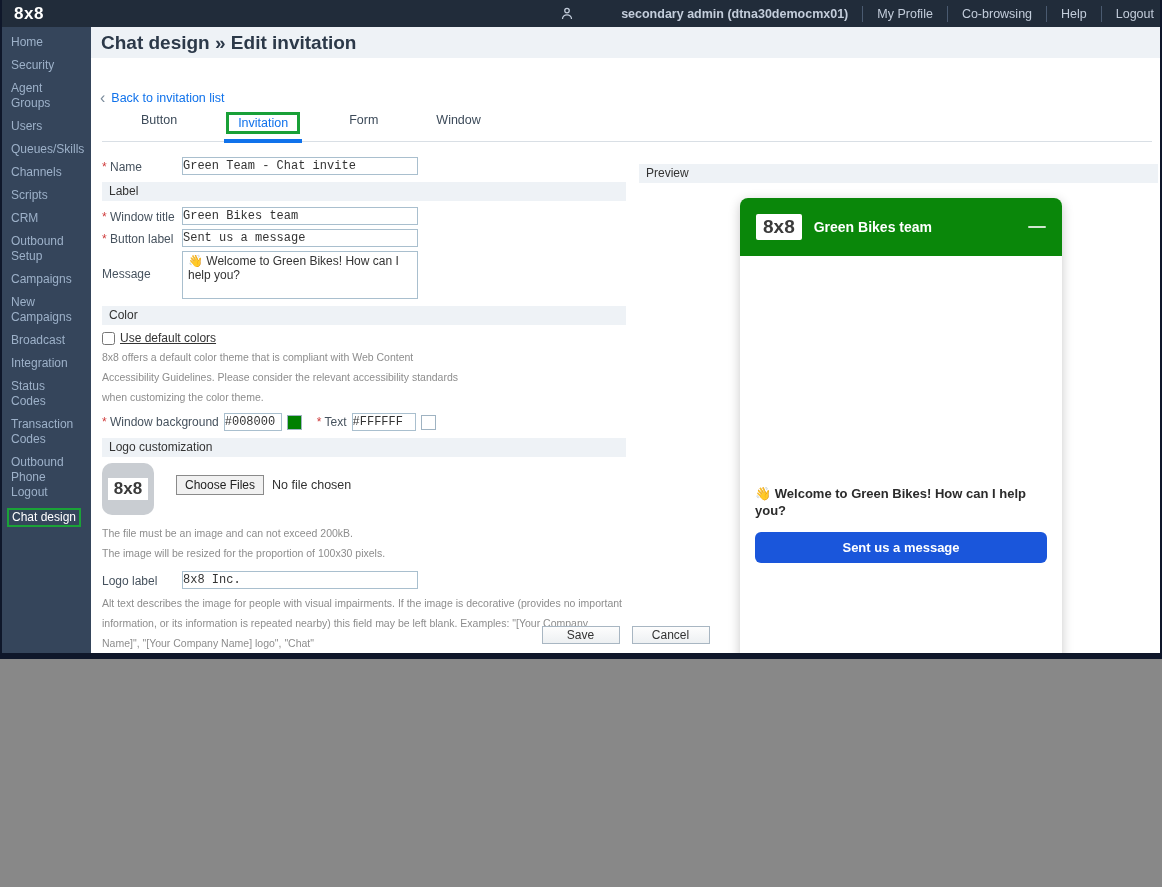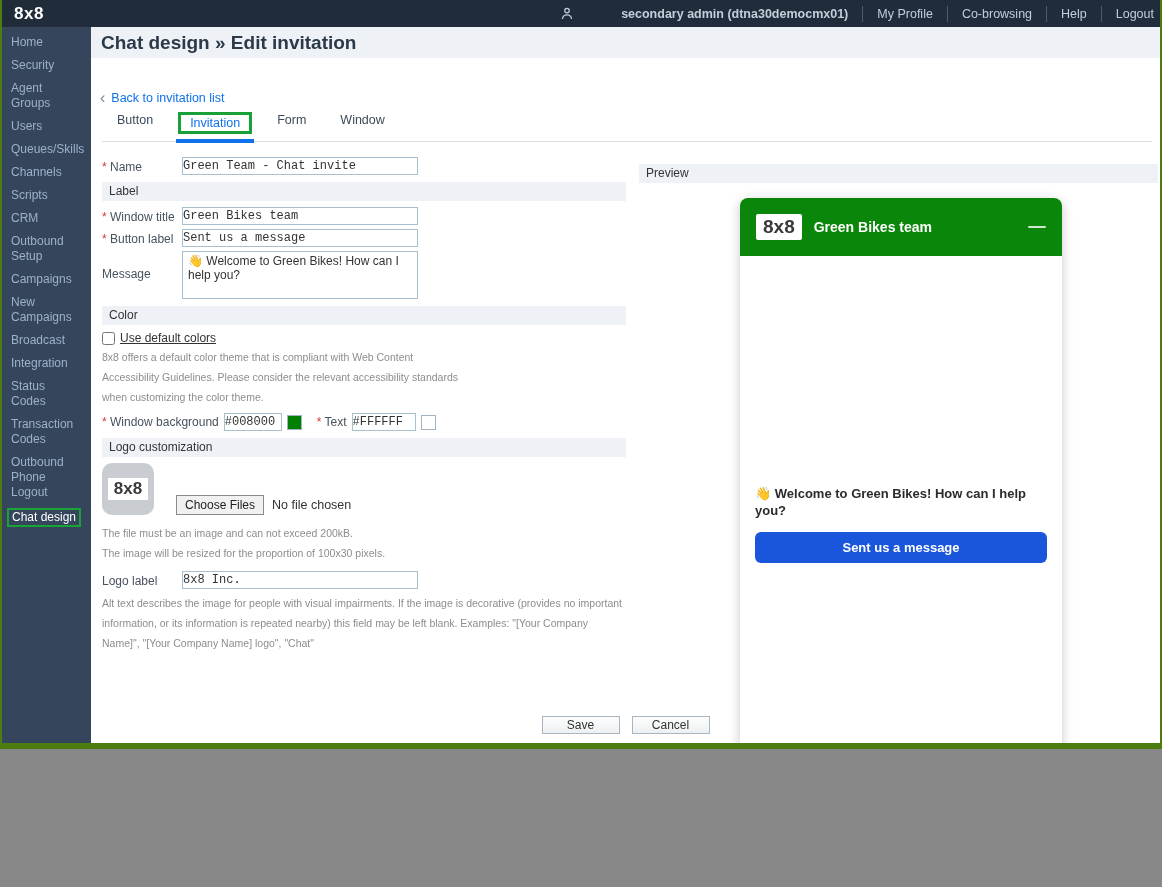--- a/index.html
+++ b/index.html
@@ -1,18 +1,18 @@
 <!DOCTYPE html>
 <html><head>
 <meta charset="utf-8">
 <style>
   * { margin:0; padding:0; box-sizing:border-box; }
   body { background:#888; font-family:"Liberation Sans", sans-serif; }
   .screen {
-    position:relative; width:1162px; height:749px; background:#4d7c0f;
+    position:relative; width:1162px; height:659px; background:#0f172a;
     overflow:hidden;
   }
   .inner {
     position:absolute; top:0; left:2px; right:2px; bottom:6px;
     background:#fff; overflow:hidden;
   }
   
   .topbar {
     position:absolute; top:0; left:0; right:0; height:27px;
     background:#212c3a; display:flex; align-items:center;
@@ -36,21 +36,21 @@
   .main { position:absolute; top:27px; left:89px; right:0; bottom:0; background:#fff; }
   .titlebar { height:31px; background:#eef2f6; display:flex; align-items:center;
     padding-left:10px; font-size:19px; font-weight:600; color:#2c3949; }
   .backlink { position:absolute; top:64px; left:9px; display:flex; align-items:center;
     gap:6px; font-size:12.5px; color:#1072eb; cursor:pointer; }
   .backlink .chev { color:#7a8b9b; font-size:16px; line-height:12px; }
   
   .tabs { position:absolute; top:80px; left:11px; width:1050px;
     display:flex; gap:30px; padding-left:13px; border-bottom:1px solid #d9dfe5;
     font-size:12.5px; color:#3c4a59; }
-  .tab { padding:6px 2px 8px; cursor:pointer; position:relative; }
+  .tab { padding:6px 2px 8px; cursor:pointer; position:relative;margin-left:24px; }
   .tab.active { color:#1072eb; }
   .tab.active .annot { border:3px solid #19a037; padding:1px 9px; margin:-1px -9px; display:inline-block; }
   .tab.active::after { content:""; position:absolute; left:-9px; right:-9px; bottom:-2px; height:4px; background:#1072eb; }
   
   .col-left  { position:absolute; top:130px; left:11px;  width:524px; }
   .col-right { position:absolute; top:130px; left:548px; right:2px; }
   .frow { display:flex; align-items:flex-start; margin-bottom:4px; }
   .flabel { width:80px; font-size:12px; color:#46525e; padding-top:3px; flex-shrink:0; }
   .req::before { content:"* "; color:#cf3b3b; }
   input[type=text] { width:236px; height:18px; border:1px solid #a9bfce; font-size:12px;
@@ -65,21 +65,21 @@
   .chkrow input { width:13px; height:13px; }
   .colorrow { display:flex; align-items:center; gap:5px; margin:4px 0 2px; }
   .colorrow .flabel { width:auto; padding:0; }
   .cinput { width:58px !important; }
   .swatch { width:15px; height:15px; border:1px solid #9fb3c2; }
   
   .logorow { display:flex; align-items:flex-start; gap:22px; margin:4px 0 2px; }
   .logobox { width:52px; height:52px; background:#c9cdd2; border-radius:10px;
     display:flex; align-items:center; justify-content:center; }
   .logobox .lg { background:#fff; padding:1px 6px; font-weight:bold; font-size:17px; color:#3a3a3a; }
-  .filerow { display:flex; align-items:center; gap:8px; margin-top:32px; font-size:12.5px; color:#333; }
+  .filerow { display:flex; align-items:center; gap:8px; margin-top:12px; font-size:12.5px; color:#333; }
   .choosebtn { border:1px solid #8a8a8a; background:#f1f1f1; font-size:12px; padding:2px 8px;
     font-family:"Liberation Sans",sans-serif; cursor:pointer; color:#222; }
   
   .widget { margin:15px 0 0 101px; width:322px; height:578px;
     box-shadow:0 3px 12px rgba(0,0,0,0.22); border-radius:8px 8px 0 0; }
   .whead { height:58px; border-radius:8px 8px 0 0; display:flex; align-items:center; padding:0 16px; }
   .wlogo { background:#fff; padding:2px 7px; font-weight:bold; font-size:19px; color:#3a3a3a; border-radius:2px; }
   .wtitle { color:#fff; font-weight:bold; font-size:14px; margin-left:12px; }
   .wmin { margin-left:auto; width:18px; height:2px; background:#cfe6cf; border-radius:1px; }
   .wbody { height:520px; background:#fff; padding:229px 15px 0; }

